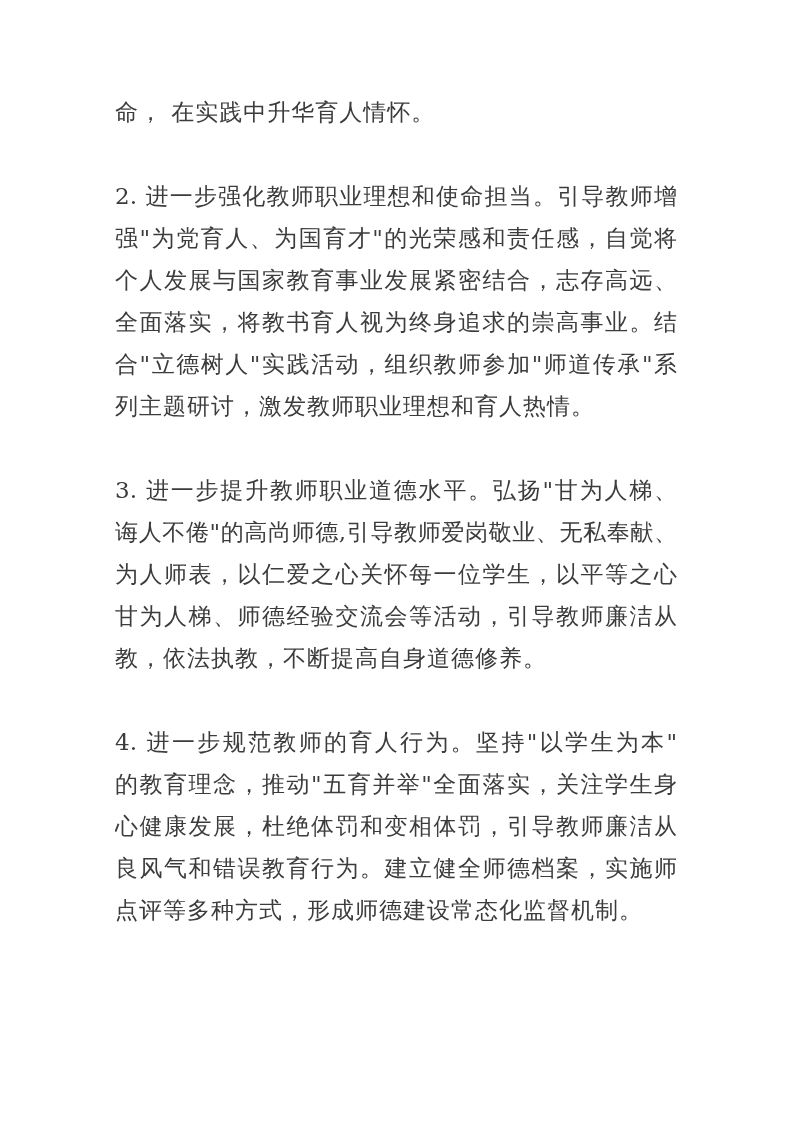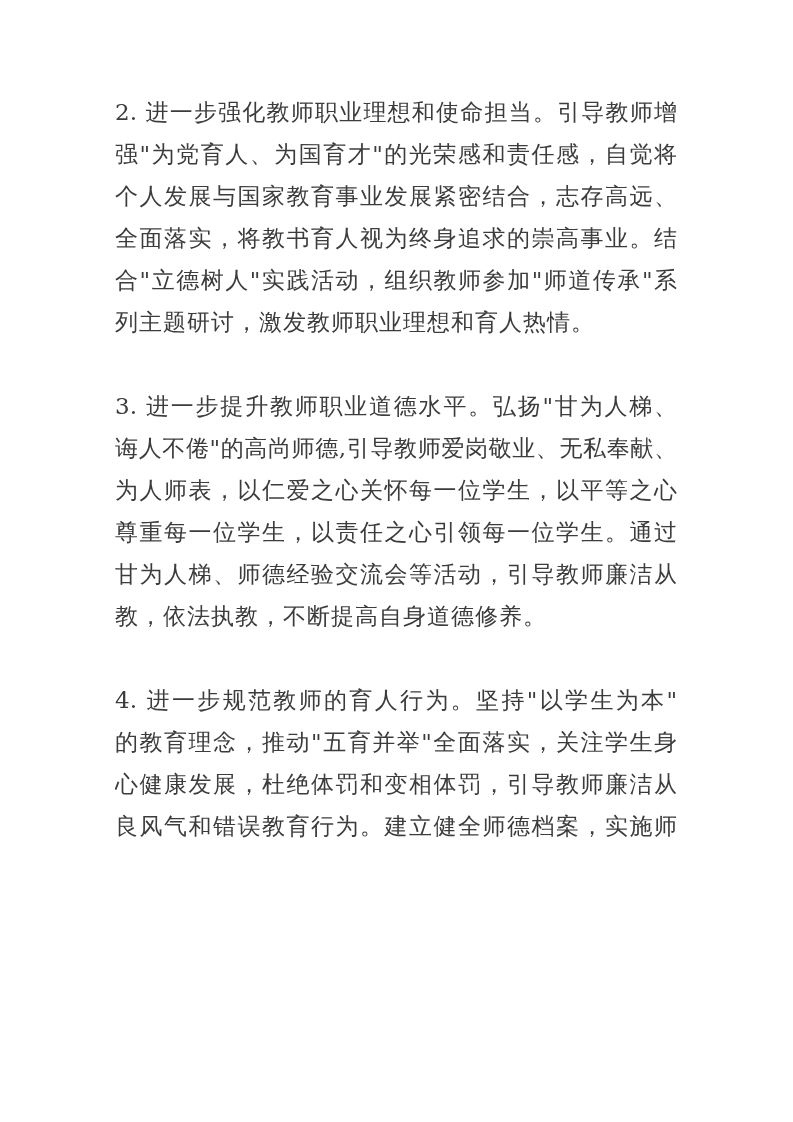--- a/index.html
+++ b/index.html
@@ -46,35 +46,38 @@
     text-align-last: left;
     letter-spacing: 1px;
   }
 </style>
 </head>
 <body>
 
 <div class="page">
   <div class="text-block">
       <div class="paragraph">
+        <div class="line last">命， 在实践中升华育人情怀。</div>
+      </div>
+      <div class="paragraph">
         <div class="line full">2.  进一步强化教师职业理想和使命担当。引导教师增</div>
         <div class="line full">强"为党育人、为国育才"的光荣感和责任感，自觉将</div>
         <div class="line full">个人发展与国家教育事业发展紧密结合，志存高远、</div>
         <div class="line full">全面落实，将教书育人视为终身追求的崇高事业。结</div>
         <div class="line full">合"立德树人"实践活动，组织教师参加"师道传承"系</div>
         <div class="line last">列主题研讨，激发教师职业理想和育人热情。</div>
       </div>
       <div class="paragraph">
         <div class="line full">3.  进一步提升教师职业道德水平。弘扬"甘为人梯、</div>
         <div class="line full">诲人不倦"的高尚师德,引导教师爱岗敬业、无私奉献、</div>
         <div class="line full">为人师表，以仁爱之心关怀每一位学生，以平等之心</div>
-        <div class="line full">尊重每一位学生，以责任之心引领每一位学生。通过</div>
         <div class="line full">甘为人梯、师德经验交流会等活动，引导教师廉洁从</div>
         <div class="line last">教，依法执教，不断提高自身道德修养。</div>
       </div>
       <div class="paragraph">
         <div class="line full">4.  进一步规范教师的育人行为。坚持"以学生为本"</div>
         <div class="line full">的教育理念，推动"五育并举"全面落实，关注学生身</div>
         <div class="line full">心健康发展，杜绝体罚和变相体罚，引导教师廉洁从</div>
         <div class="line full">良风气和错误教育行为。建立健全师德档案，实施师</div>
+        <div class="line last">点评等多种方式，形成师德建设常态化监督机制。</div>
       </div>
     </div>
 </div>
 
 </body></html>

